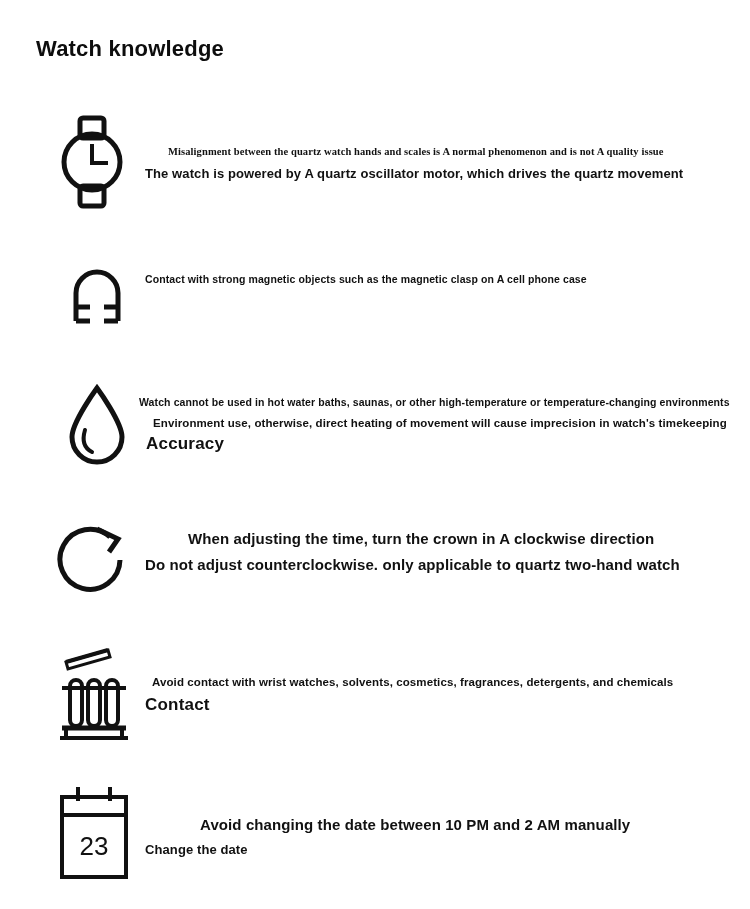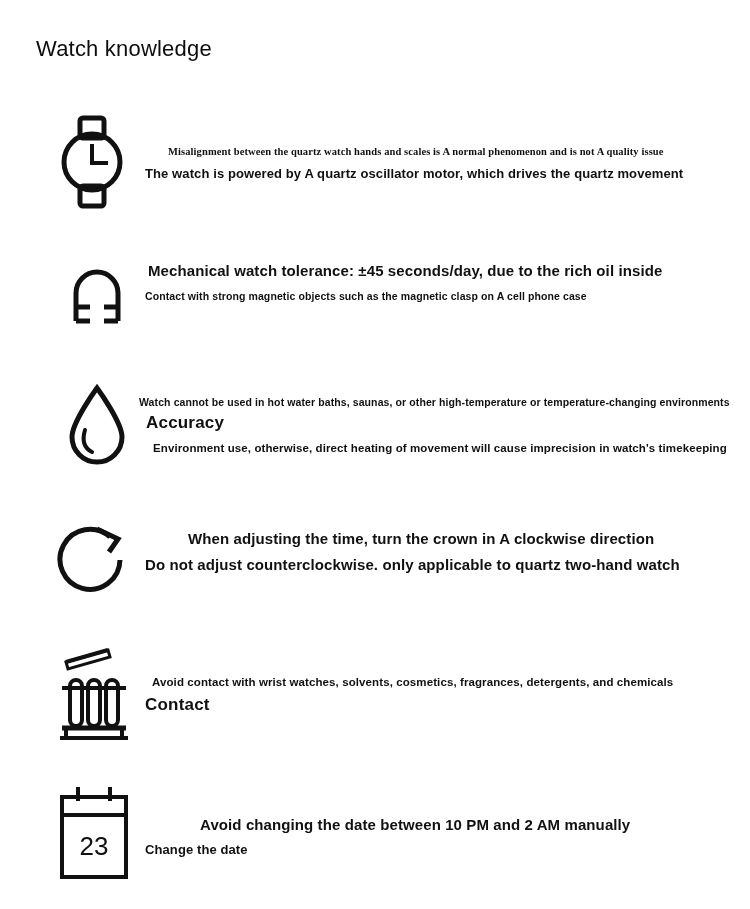--- a/index.html
+++ b/index.html
@@ -19,21 +19,21 @@
     width: 750px;
     height: 909px;
     position: relative;
     box-sizing: border-box;
   }
   .page-title {
     position: absolute;
     left: 36px;
     top: 36px;
     font-size: 22px;
-    font-weight: normal;
+    font-weight: bold;
     letter-spacing: 0.2px;
     color: #0d0d0d;
   }
   .row {
     position: absolute;
     left: 0;
     width: 750px;
     display: block;
   }
   .icon-cell {
@@ -91,36 +91,35 @@
       <svg width="74" height="80" viewBox="0 0 74 80">
         <path d="M16 66 L16 38 A21 21 0 0 1 58 38 L58 66" fill="none" stroke="#111" stroke-width="5"></path>
         <line x1="16" y1="53" x2="58" y2="53" stroke="#111" stroke-width="0"></line>
         <line x1="16" y1="66" x2="30" y2="66" stroke="#111" stroke-width="5"></line>
         <line x1="44" y1="66" x2="58" y2="66" stroke="#111" stroke-width="5"></line>
         <line x1="16" y1="52" x2="30" y2="52" stroke="#111" stroke-width="5"></line>
         <line x1="44" y1="52" x2="58" y2="52" stroke="#111" stroke-width="5"></line>
       </svg>
     </div>
     <div class="text-cell" style="top:12px;">
-      <span class="line t-lg" style="margin-left:8px;">Mechanical watch tolerance: ±45 seconds/day, due to the rich oil inside</span>
       <span class="line t-xs" style="margin-left:5px; margin-top:11px;">Contact with strong magnetic objects such as the magnetic clasp on A cell phone case</span>
     </div>
   </div>
 
   <div class="row" style="top:380px;">
     <div class="icon-cell" style="top:0; height:90px;">
       <svg width="74" height="86" viewBox="0 0 74 86">
         <path d="M37 6 C37 6 12 40 12 55 A25 25 0 0 0 62 55 C62 40 37 6 37 6 Z" fill="none" stroke="#111" stroke-width="5"></path>
         <path d="M25 48 C22 58 24 66 32 70" fill="none" stroke="#111" stroke-width="4" stroke-linecap="round"></path>
       </svg>
     </div>
     <div class="text-cell" style="top:16px;">
       <span class="line t-xs" style="margin-left:-1px;">Watch cannot be used in hot water baths, saunas, or other high-temperature or temperature-changing environments</span>
+      <span class="line t-sm" style="margin-left:13px; margin-top:9px;">Environment use, otherwise, direct heating of movement will cause imprecision in watch's timekeeping</span>
       <span class="line t-xl" style="margin-left:6px; margin-top:5px;">Accuracy</span>
-      <span class="line t-sm" style="margin-left:13px; margin-top:9px;">Environment use, otherwise, direct heating of movement will cause imprecision in watch's timekeeping</span>
     </div>
   </div>
 
   <div class="row" style="top:510px;">
     <div class="icon-cell" style="top:0; height:100px;">
       <svg width="80" height="90" viewBox="0 0 80 90">
         <path d="M56 22 A30 30 0 1 0 66 45" fill="none" stroke="#111" stroke-width="5"></path>
         <path d="M43 14 L64 24 L55 37" fill="none" stroke="#111" stroke-width="5" stroke-linejoin="miter"></path>
       </svg>
     </div>

